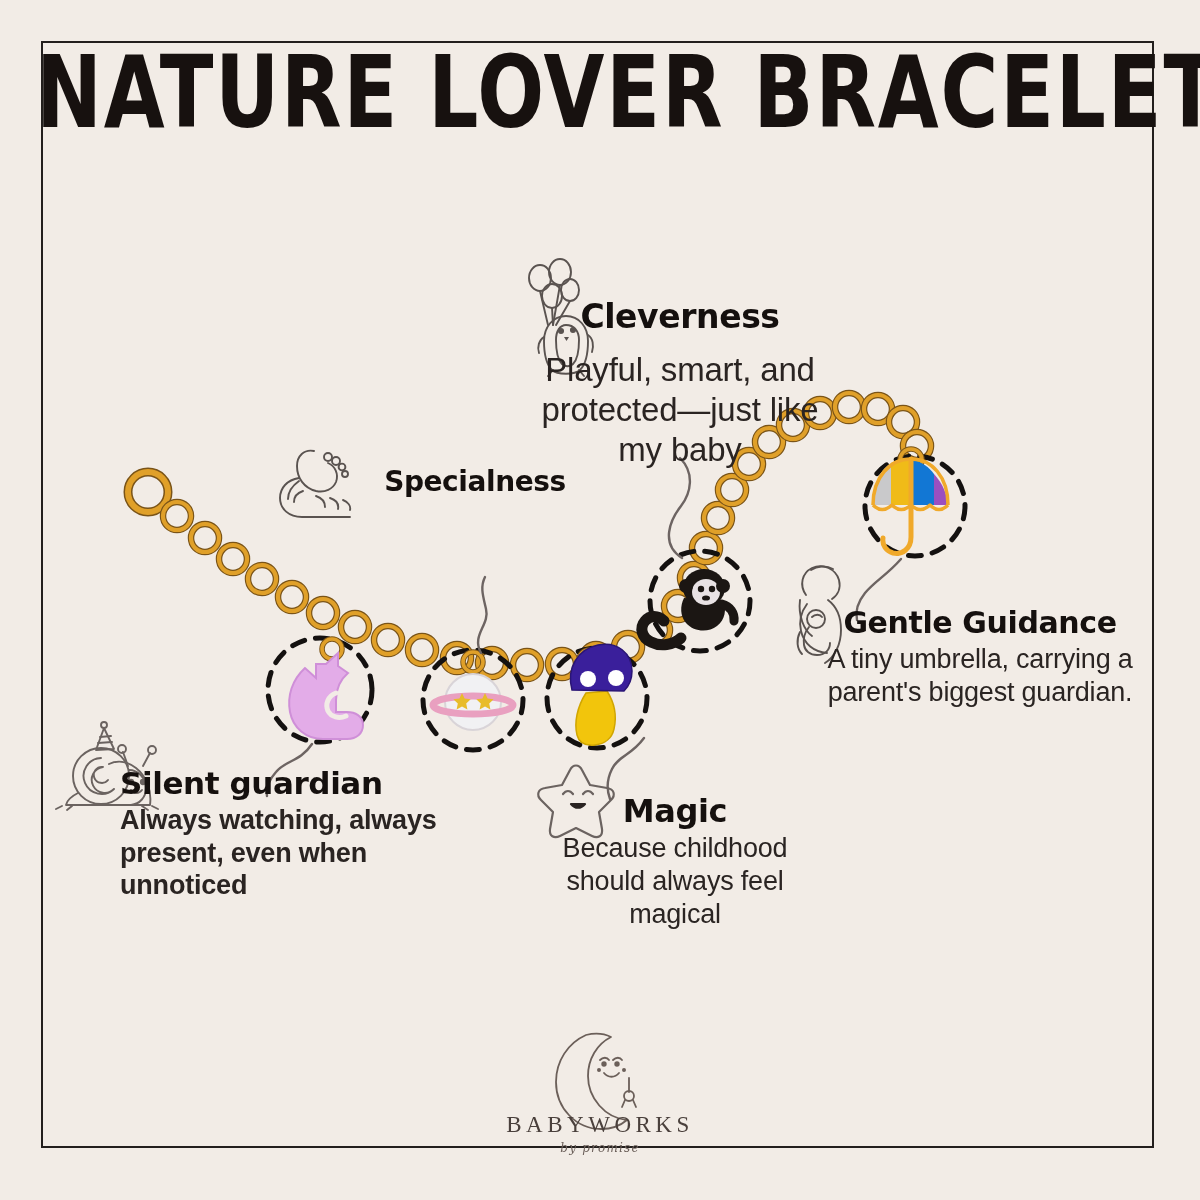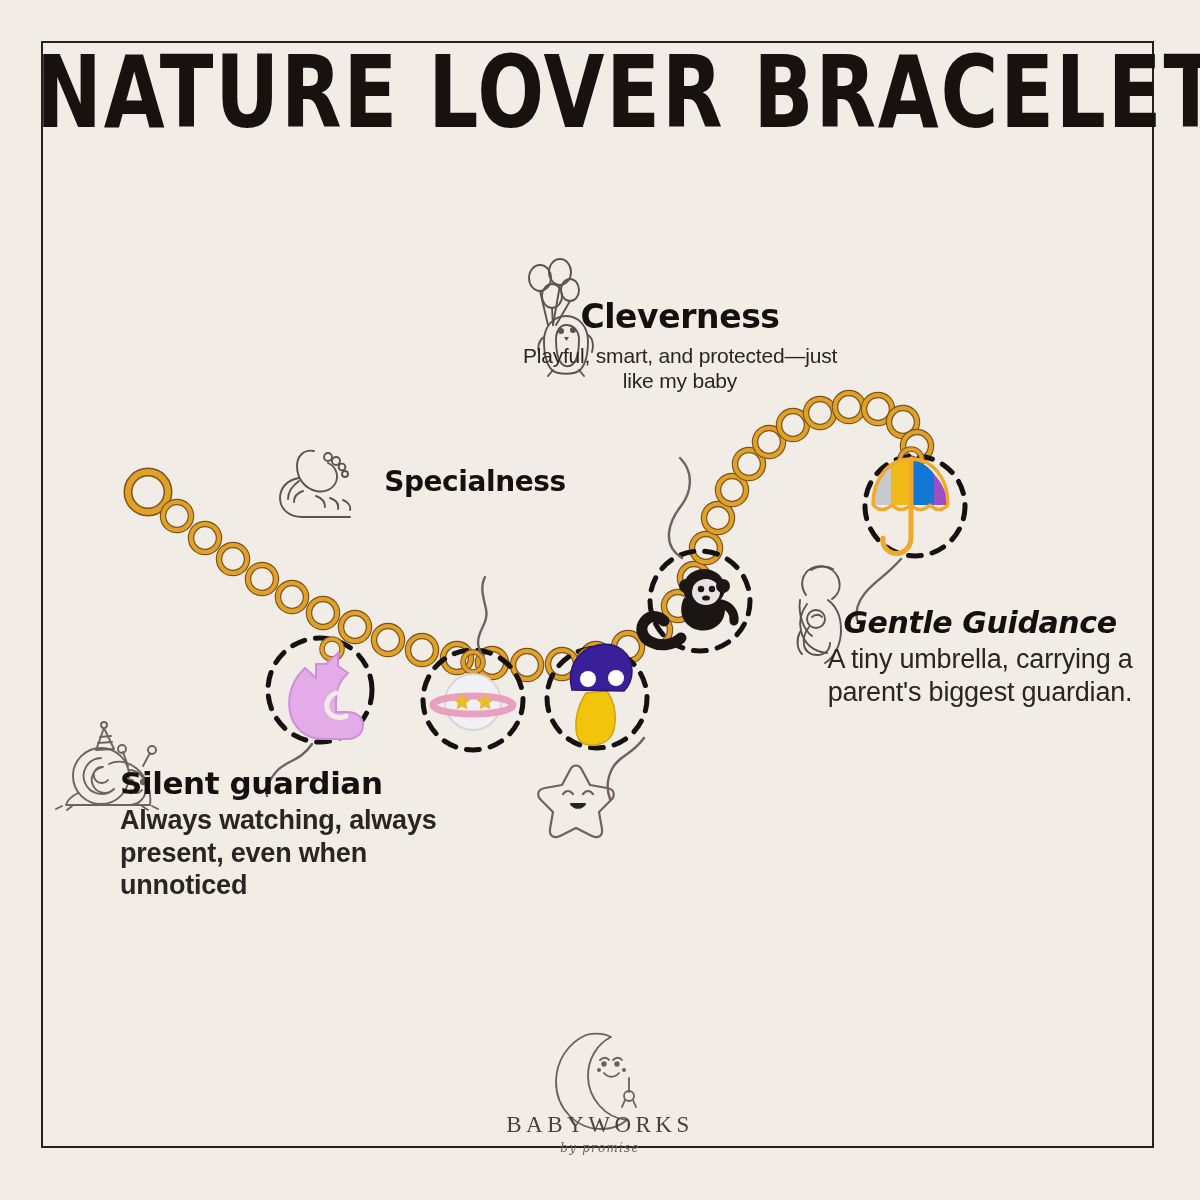--- a/index.html
+++ b/index.html
@@ -49,30 +49,30 @@
   .block .body{
     font-family:"Liberation Sans",sans-serif;
     color:#2a2422;
     line-height:1.22;
     letter-spacing:-0.2px;
   }
 
   
   #b-clever{left:520px;top:300px;width:320px;text-align:center;}
   #b-clever .head{font-size:33px;}
-  #b-clever .body{font-size:21px;margin-top:9px;}
+  #b-clever .body{font-size:33px;margin-top:16px;}
 
   
   #b-special{left:330px;top:468px;width:290px;text-align:center;}
   #b-special .head{font-size:28px;}
   #b-special .body{font-size:27px;margin-top:4px;}
 
   
   #b-gentle{left:820px;top:608px;width:320px;text-align:center;}
-  #b-gentle .head{font-size:30px;font-style:italic;}
+  #b-gentle .head{font-size:30px;}
   #b-gentle .body{font-size:27px;margin-top:4px;}
 
   
   #b-silent{left:120px;top:768px;width:330px;text-align:left;}
   #b-silent .head{font-size:31px;}
   #b-silent .body{font-size:27px;margin-top:4px;font-weight:bold;}
 
   
   #b-magic{left:545px;top:795px;width:260px;text-align:center;}
   #b-magic .head{font-size:32px;}
@@ -361,20 +361,24 @@
   <div class="block" id="b-gentle">
     <div class="head">Gentle Guidance</div>
     <div class="body">A tiny umbrella, carrying a parent's biggest guardian.</div>
   </div>
 
   <div class="block" id="b-silent">
     <div class="head">Silent guardian</div>
     <div class="body">Always watching, always present, even when unnoticed</div>
   </div>
 
+  <div class="block" id="b-magic">
+    <div class="head">Magic</div>
+    <div class="body">Because childhood should always feel magical</div>
+  </div>
 
   <div id="logo">
     <div style="height:82px"></div>
     <div class="wordmark">BABYWORKS</div>
     <div class="byline">by promise</div>
   </div>
 
 </div>
 
 </body></html>

